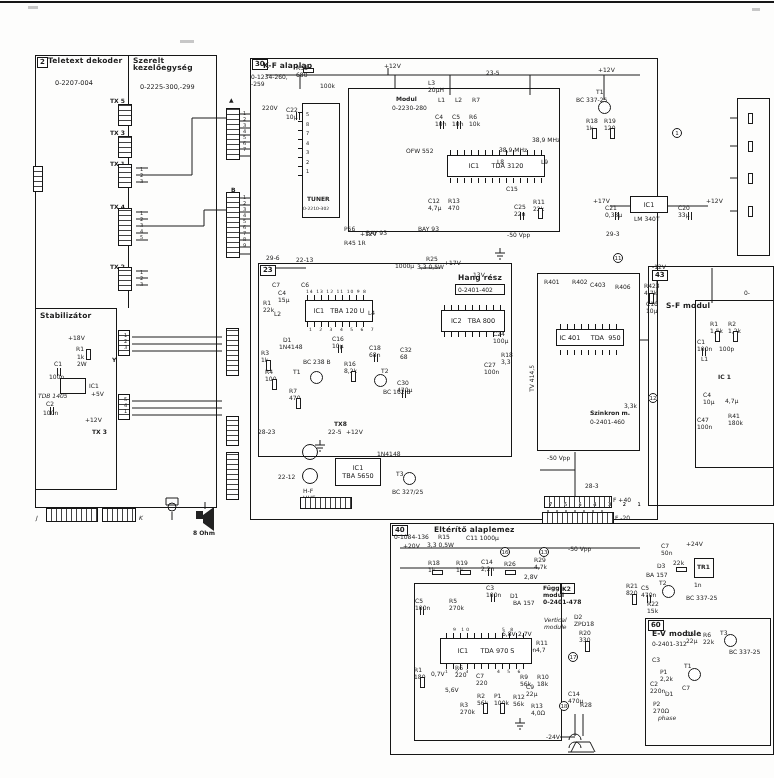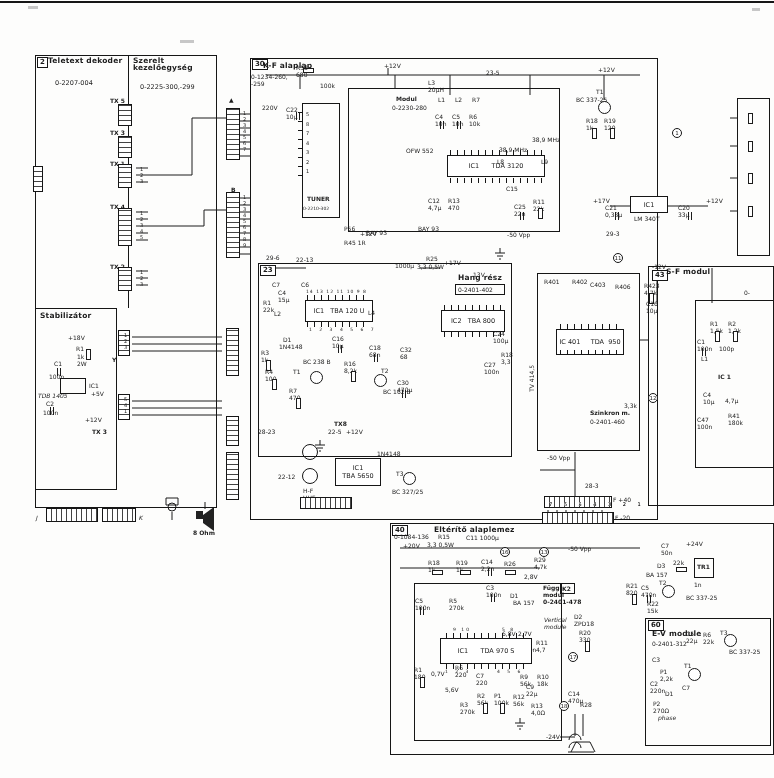--- a/index.html
+++ b/index.html
@@ -348,39 +348,39 @@
 3,3</span>
   <span class="lb" style="left:484px;top:361px">C27
 100n</span>
 
   <div class="blk" style="left:537px;top:273px;width:103px;height:178px"></div>
   <span class="lb" style="left:544px;top:278px">R401</span>
   <span class="lb" style="left:572px;top:278px">R402</span>
   <span class="lb" style="left:590px;top:281px">C403</span>
   <span class="lb" style="left:615px;top:283px">R406</span>
   <div class="pins" style="left:560px;top:324px;width:60px;height:5px"></div>
-  <div class="ic" style="left:556px;top:329px;width:68px;height:26px"><span>IC 401     TDA  950</span></div>
+  <div class="ic" style="left:556px;top:329px;width:68px;height:17px"><span>IC 401     TDA  950</span></div>
   <div class="pins" style="left:560px;top:350px;width:60px;height:5px"></div>
   <span class="lb vert" style="left:528px;top:365px">TV 414,5</span>
   <span class="lb" style="left:590px;top:409px;font-weight:bold">Szinkron m.</span>
   <span class="lb" style="left:590px;top:418px">0-2401-460</span>
   <span class="lb" style="left:624px;top:402px">3,3k</span>
   <span class="lb" style="left:644px;top:282px">R423
 4,7k</span>
   <div class="r" style="left:649px;top:293px"></div>
   <span class="lb" style="left:646px;top:300px">C16
 10µ</span>
   <span class="lb" style="left:652px;top:263px">-12V</span>
   <div class="node" style="left:613px;top:253px">
       <span>11</span>
     </div>
 
   <div class="blk" style="left:648px;top:266px;width:126px;height:240px"></div>
   <span class="tag" style="left:652px;top:270px">43</span>
-  <span class="lb hd" style="left:666px;top:268px">S-F modul</span>
+  <span class="lb hd" style="left:666px;top:302px">S-F modul</span>
   <span class="lb" style="left:744px;top:289px">0-</span>
   <div class="blk" style="left:695px;top:300px;width:79px;height:168px"></div>
   <span class="lb" style="left:710px;top:320px">R1
 1,5k</span>
   <div class="r" style="left:715px;top:331px"></div>
   <span class="lb" style="left:728px;top:320px">R2
 1,2k</span>
   <div class="r" style="left:733px;top:331px"></div>
   <span class="lb" style="left:697px;top:338px">C1
 100n</span>

